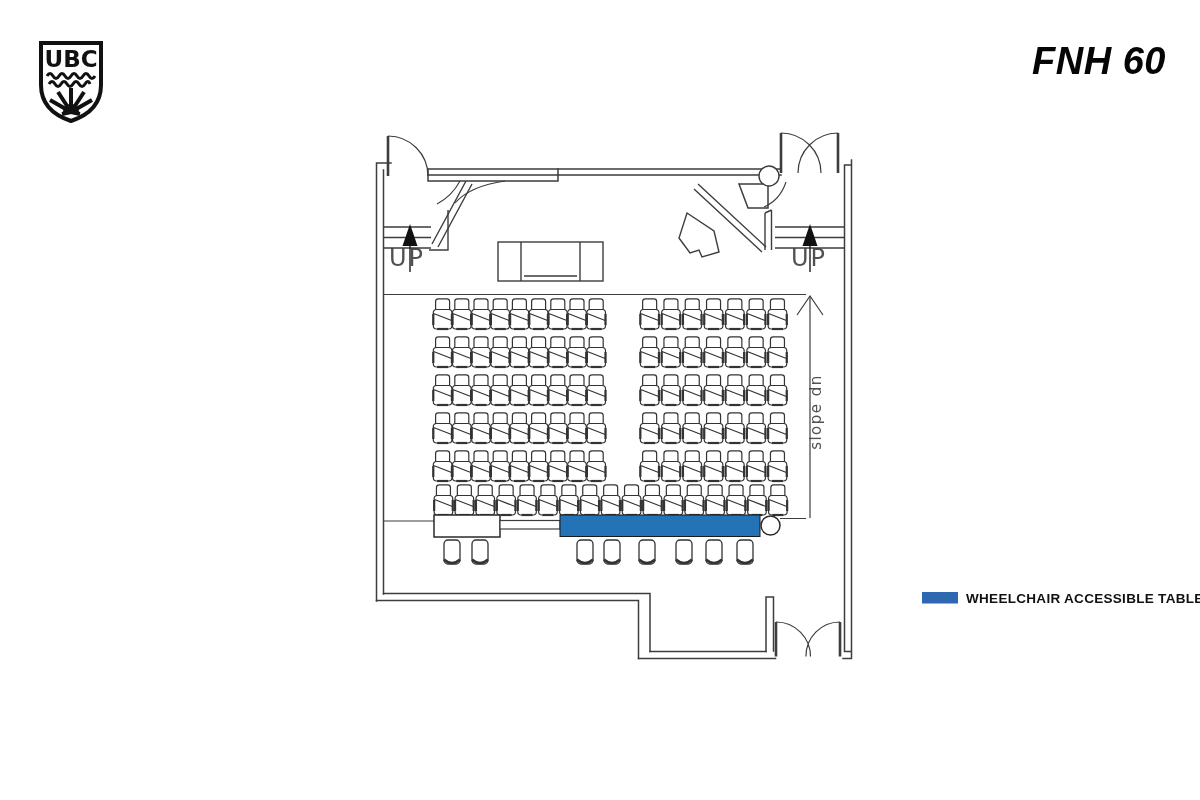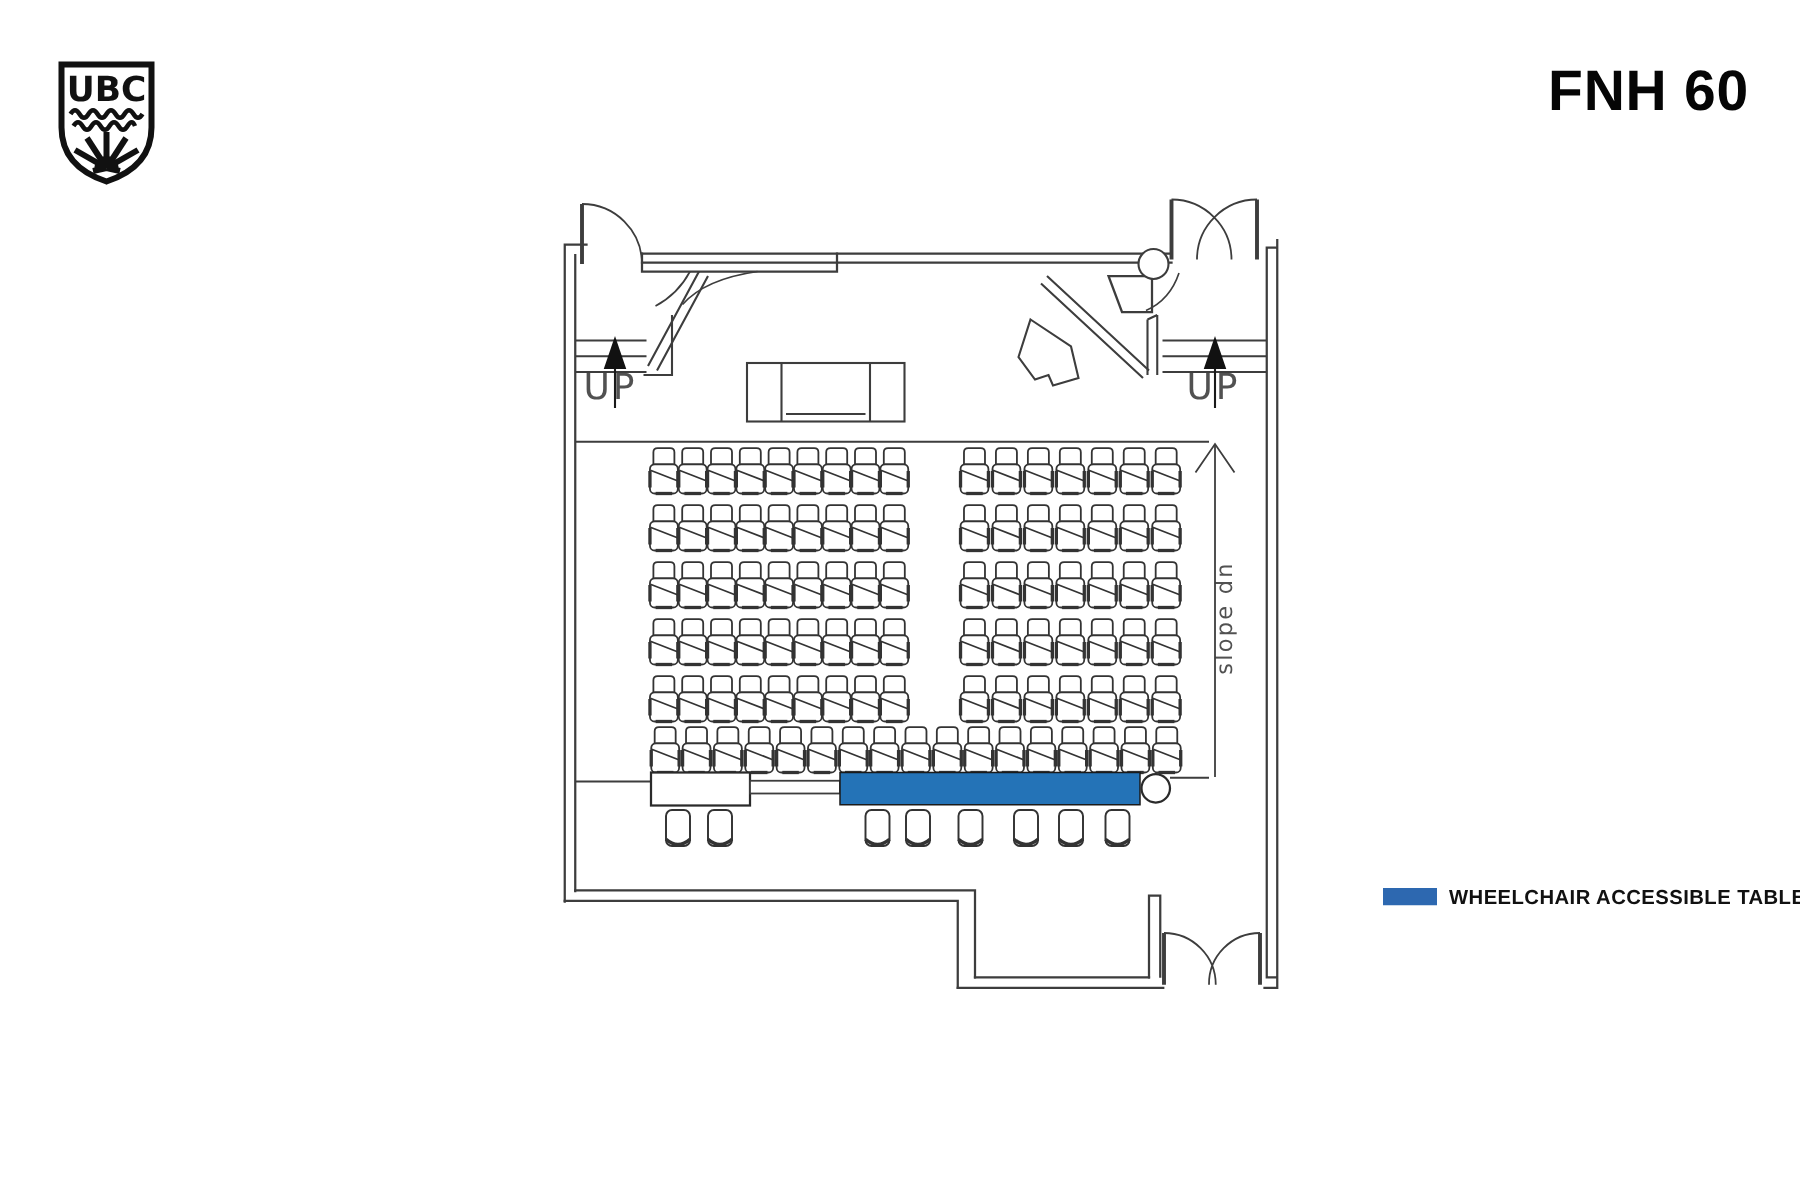--- a/index.html
+++ b/index.html
@@ -2,21 +2,21 @@
 <html><head>
 <meta charset="utf-8">
 <style>
   html,body{margin:0;padding:0;background:#ffffff;width:1200px;height:800px;overflow:hidden;}
   body{font-family:"Liberation Sans", sans-serif;position:relative;}
   .header{position:absolute;top:0;left:0;width:1200px;height:130px;}
   .logo-shield{position:absolute;left:38px;top:40px;}
   .wordmark{position:absolute;left:130px;top:44px;color:#1c1c1c;font-weight:700;
             font-size:21.5px;letter-spacing:4.5px;line-height:31px;white-space:pre;}
   .room-title{position:absolute;top:40px;right:34px;color:#050505;font-weight:700;
-              font-size:38px;letter-spacing:0.5px;}
+              font-size:38px;letter-spacing:0.5px;font-style:italic;}
   .plan-wrap{position:absolute;left:0;top:0;}
   svg text{font-family:"DejaVu Sans", sans-serif;}
   .cad-text{fill:#3f3f3f;font-weight:400;opacity:.9;}
   .legend-text{font-family:"Liberation Sans",sans-serif;font-weight:700;fill:#111;
                font-size:13.5px;letter-spacing:0.3px;}
 </style>
 </head>
 <body>
 
 <div class="header">

